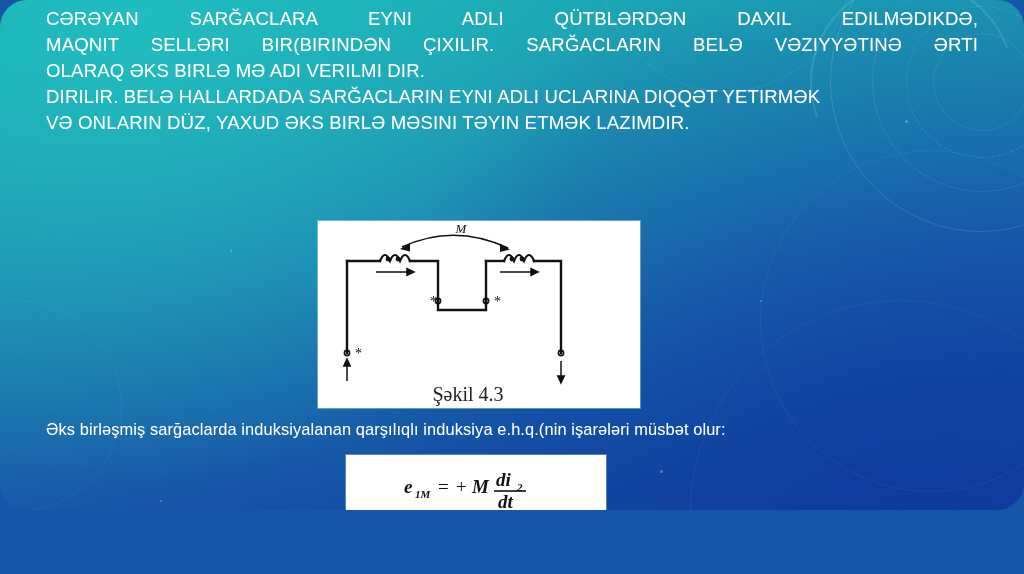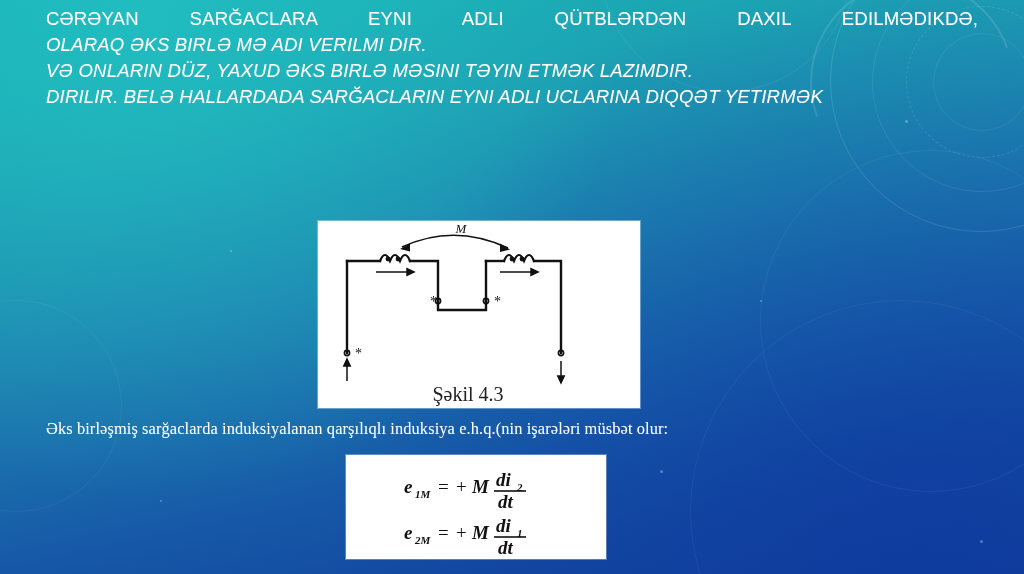--- a/index.html
+++ b/index.html
@@ -3,34 +3,35 @@
 <meta charset="utf-8">
 <title>Slide</title>
 <style>
   html,body{margin:0;padding:0;}
   body{
     width:1024px;height:574px;overflow:hidden;
     font-family:"Liberation Sans", sans-serif;
     background:#1556a8;
   }
   #slide{
-    position:relative;width:1024px;height:574px;overflow:hidden;
+    position:relative;width:1024px;height:510px;overflow:hidden;
     background:
       radial-gradient(circle at 14% 4%, rgba(38,200,200,0.55) 0%, rgba(38,200,200,0.0) 46%),
       radial-gradient(circle at 88% 96%, rgba(12,52,160,0.55) 0%, rgba(12,52,160,0.0) 55%),
       linear-gradient(168deg,
          #19b0b4 0%,
          #1aadb5 10%,
          #1ca3b3 22%,
          #1d93b2 34%,
          #1d80b0 47%,
          #1a6bac 60%,
          #1657a7 73%,
          #134aa1 85%,
          #11419b 100%);
+    border-radius: 27px;
   }
   
   .deco{position:absolute;border-radius:50%;border:1px solid rgba(255,255,255,0.10);pointer-events:none;}
   .deco.d1{width:300px;height:300px;left:830px;top:-70px;border-color:rgba(255,255,255,0.13);}
   .deco.d2{width:218px;height:218px;left:872px;top:-28px;border-color:rgba(255,255,255,0.09);}
   .deco.d3{width:150px;height:150px;left:906px;top:6px;border-color:rgba(255,255,255,0.12);border-style:dashed;}
   .deco.d4{width:96px;height:96px;left:933px;top:33px;border-color:rgba(255,255,255,0.08);}
   .deco.d5{width:250px;height:250px;left:600px;top:-160px;border-color:rgba(255,255,255,0.07);}
   .deco.d6{width:340px;height:340px;left:760px;top:150px;border-color:rgba(255,255,255,0.06);}
   .deco.d7{width:210px;height:210px;left:-90px;top:300px;border-color:rgba(255,255,255,0.05);}
@@ -54,40 +55,39 @@
     text-transform:uppercase;
     text-align:justify;
     text-shadow:0 0 1px rgba(255,255,255,0.25);
   }
   #headline .just{
     display:block;
     text-align:justify;
     text-align-last:justify;
     white-space:normal;
   }
-  #headline .noj{display:block;text-align:right;text-align-last:left;font-style:italic;}
+  #headline .noj{display:block;text-align:right;text-align-last:left;}
 
   
   #figure-box{
     position:absolute;left:318px;top:221px;width:322px;height:187px;
     background:#ffffff;
     box-shadow:0 0 0 1px rgba(255,255,255,0.35);
   }
   #figure-box svg{display:block;width:322px;height:187px;}
 
   
   #subtext{
     position:absolute;left:46px;top:418px;width:932px;
     color:#ffffff;
     font-size:16.4px;
     line-height:22px;
     letter-spacing:0.1px;
     white-space:nowrap;
     text-shadow:0 0 1px rgba(255,255,255,0.2);
-    font-family:Liberation Serif, serif;
   }
 
   
   #formula-box{
     position:absolute;left:346px;top:455px;width:260px;height:104px;
     background:#ffffff;
     box-shadow:0 0 0 1px rgba(255,255,255,0.3);
   }
   #formula-box svg{display:block;width:260px;height:104px;}
 </style>
@@ -107,23 +107,24 @@
   <div class="deco-arc"></div>
   <div class="sparkle" style="left:905px;top:120px;width:3px;height:3px;"></div>
   <div class="sparkle" style="left:760px;top:300px;width:2px;height:2px;"></div>
   <div class="sparkle" style="left:660px;top:470px;width:3px;height:3px;"></div>
   <div class="sparkle" style="left:160px;top:500px;width:2px;height:2px;"></div>
   <div class="sparkle" style="left:230px;top:250px;width:2px;height:2px;"></div>
   <div class="sparkle" style="left:980px;top:540px;width:3px;height:3px;"></div>
 
   <div id="headline">
     <span class="just">CƏRƏYAN SARĞACLARA EYNI ADLI QÜTBLƏRDƏN DAXIL EDILMƏDIKDƏ,</span>
+    <span class="just">MAQNIT SELLƏRI BIR(BIRINDƏN ÇIXILIR. SARĞACLARIN BELƏ VƏZIYYƏTINƏ ƏRTI</span>
     <span class="noj">OLARAQ ƏKS BIRLƏ MƏ ADI VERILMI DIR.</span>
+    <span class="noj">DIRILIR.  BELƏ HALLARDADA SARĞACLARIN EYNI ADLI UCLARINA DIQQƏT YETIRMƏK</span>
     <span class="noj">VƏ ONLARIN DÜZ, YAXUD ƏKS BIRLƏ MƏSINI TƏYIN ETMƏK LAZIMDIR.</span>
-    <span class="noj">DIRILIR.  BELƏ HALLARDADA SARĞACLARIN EYNI ADLI UCLARINA DIQQƏT YETIRMƏK</span>
   </div>
 
   <div id="figure-box">
     <svg viewBox="0 0 322 187" xmlns="http://www.w3.org/2000/svg">
       <g fill="none" stroke="#111111" stroke-width="2.4" stroke-linecap="square">
 
         <path d="M29 40 L29 132"></path>
 
         <path d="M29 40 L62 40"></path>
 

